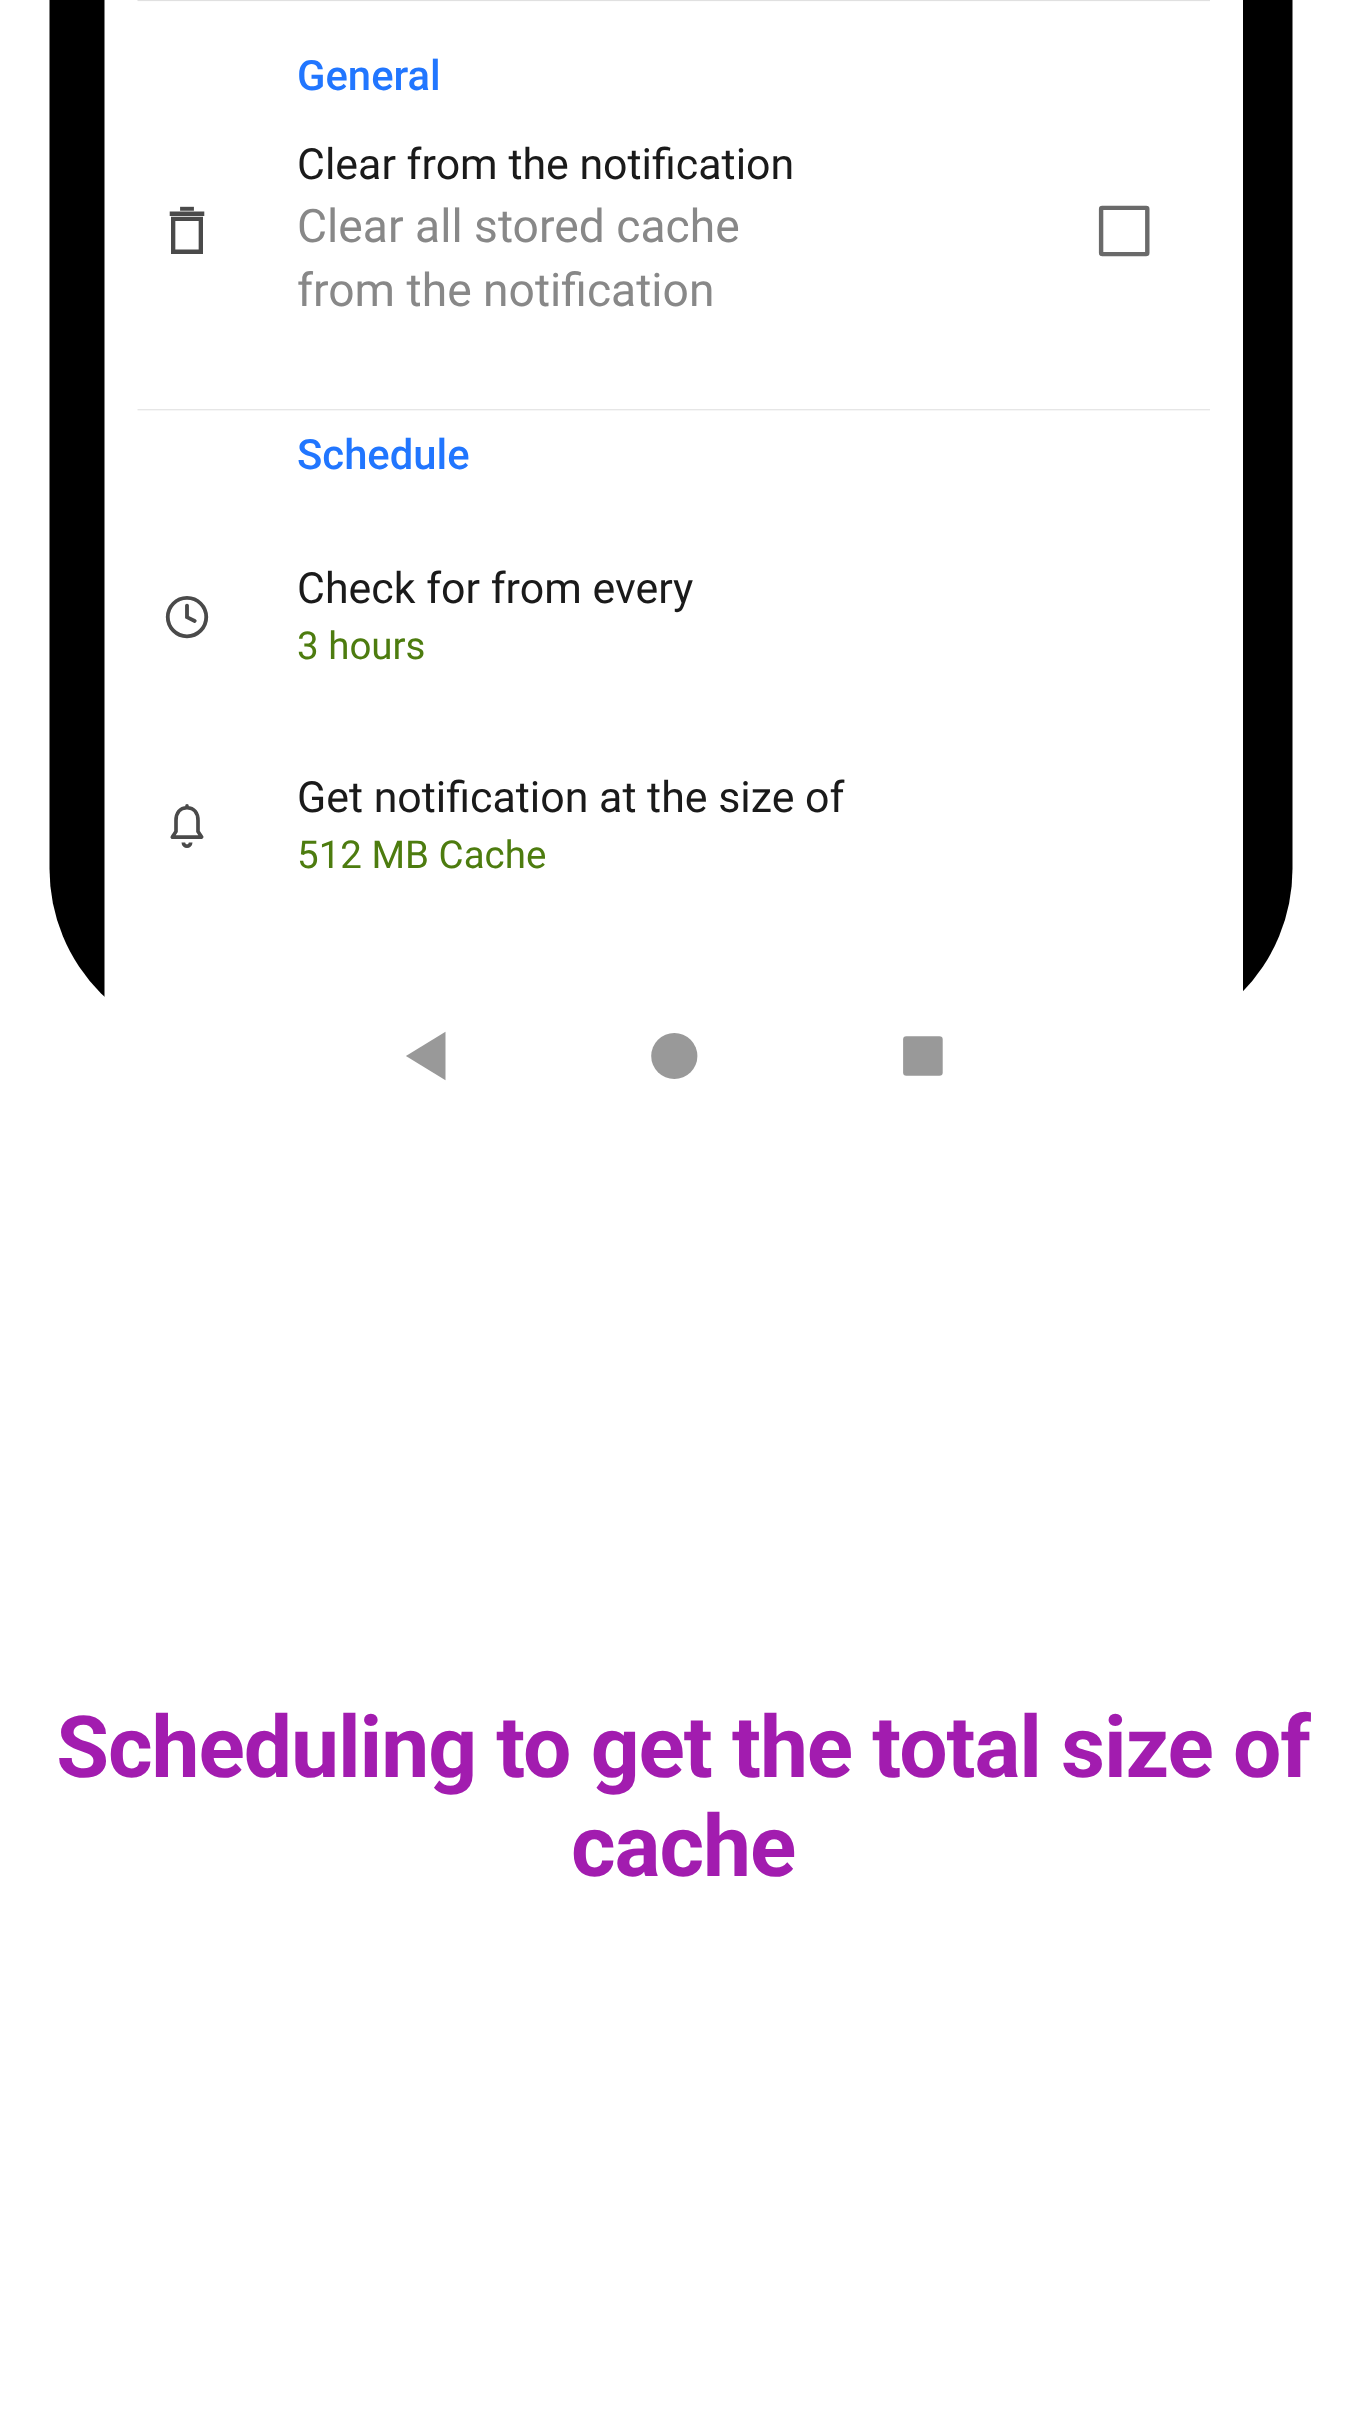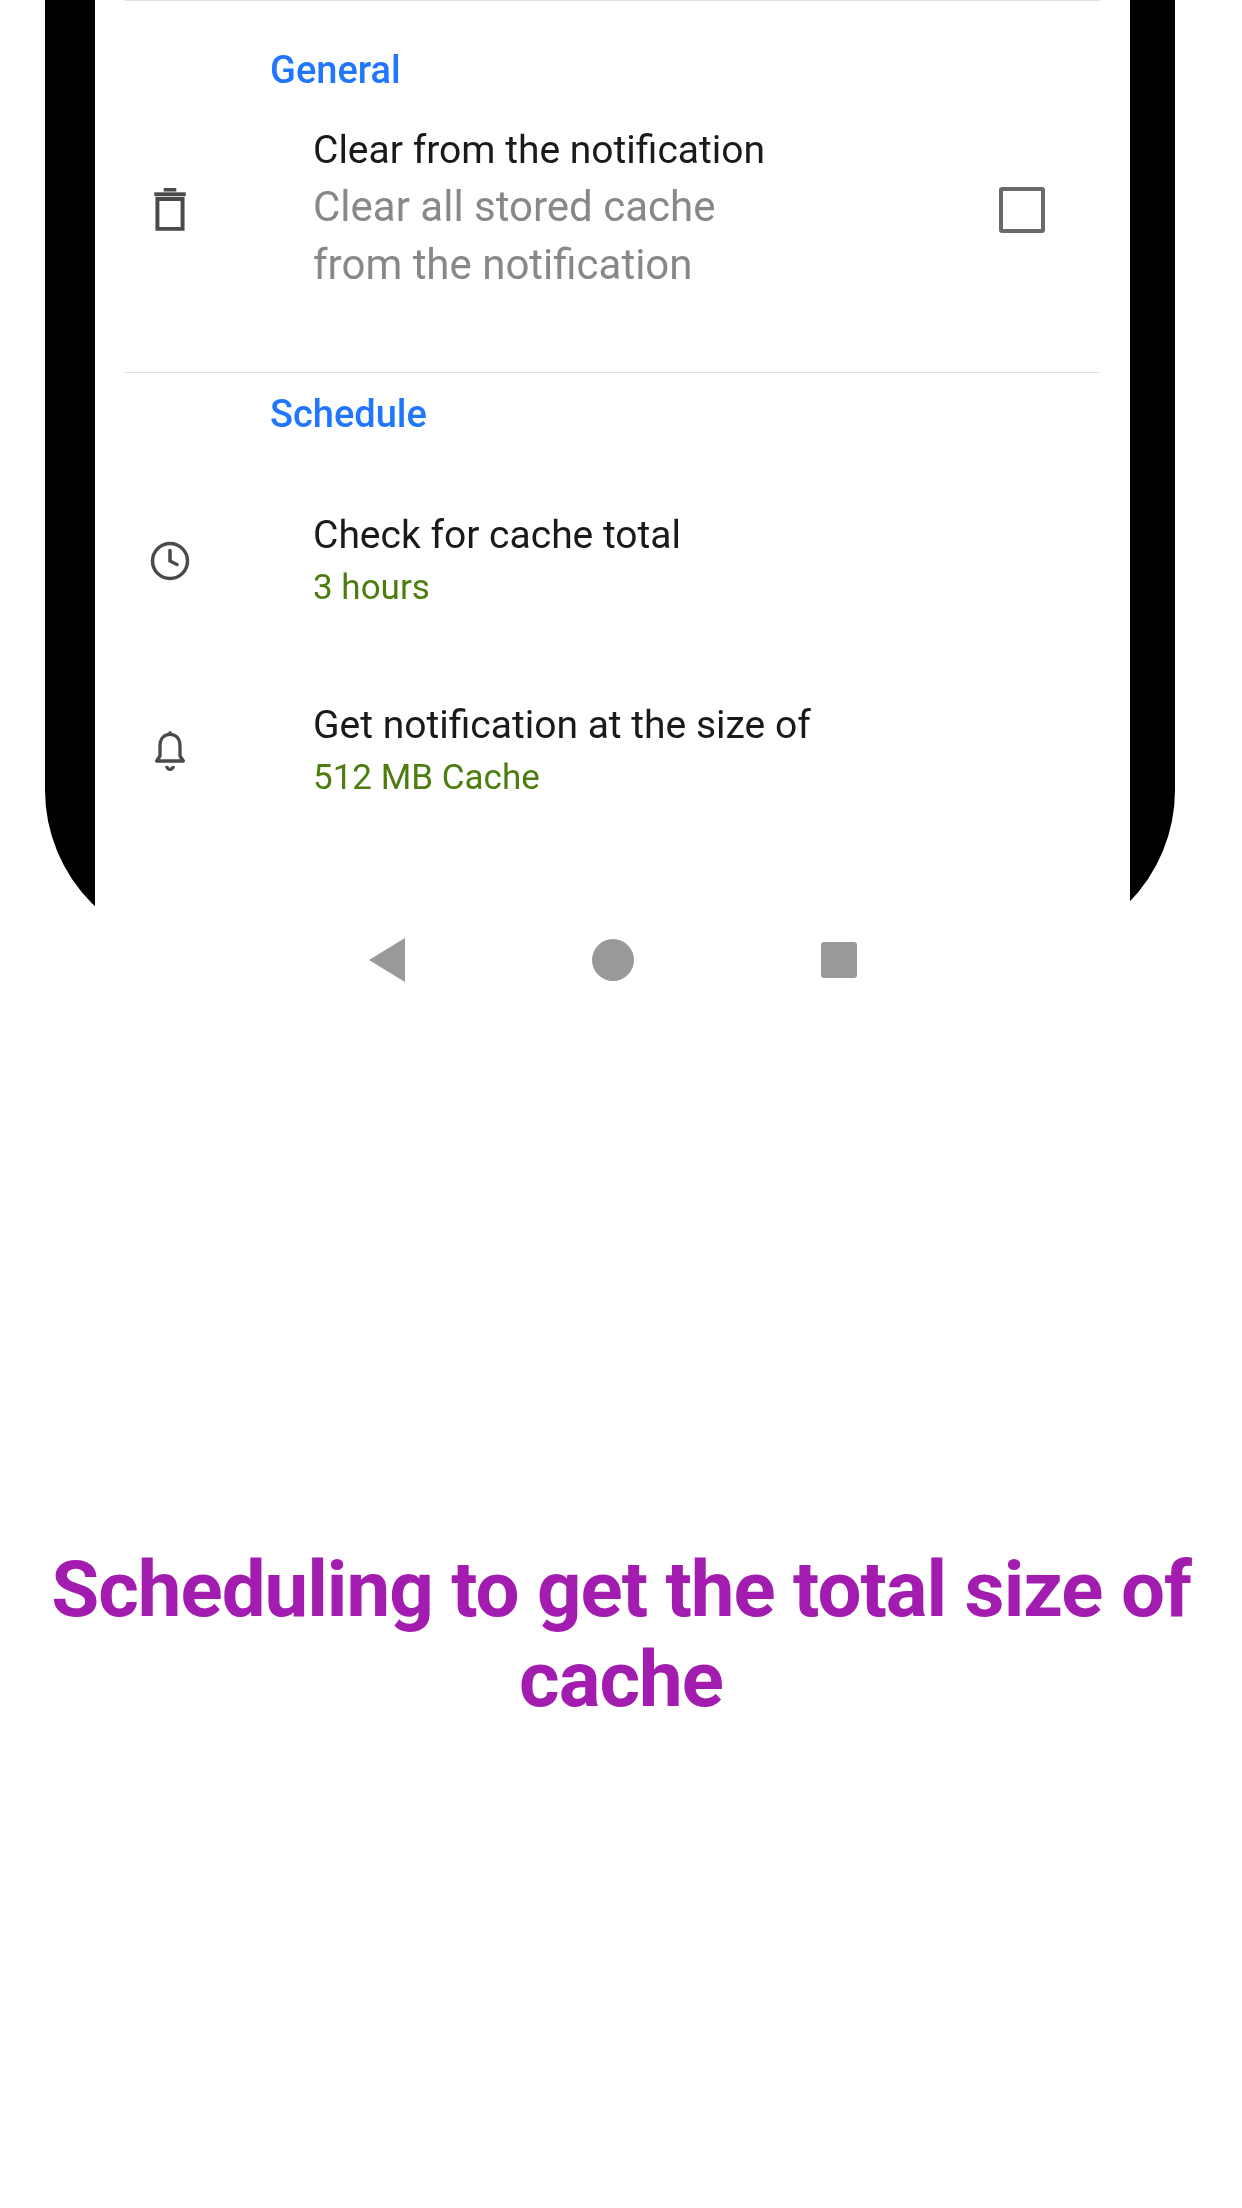--- a/index.html
+++ b/index.html
@@ -86,21 +86,21 @@
     .icon-container {
       width: 50px;
       height: 50px;
       display: flex;
       align-items: center;
       justify-content: center;
       flex-shrink: 0;
     }
     
     .text-container {
-      margin-left: 118px;
+      margin-left: 75px;
       flex: 1;
     }
     
     .setting-title {
       color: #1a1a1a;
       font-size: 39px;
       font-weight: 400;
       line-height: 1.3;
     }
     
@@ -221,21 +221,21 @@
   <div class="section-header section-schedule">Schedule</div>
 
   <div class="setting-row row-check">
     <div class="icon-container">
       <svg width="42" height="42" viewBox="0 0 24 24">
         <circle cx="12" cy="12" r="10" fill="none" stroke="#4a4a4a" stroke-width="2"></circle>
         <path d="M12 6 L12 12 L16 14" fill="none" stroke="#4a4a4a" stroke-width="2" stroke-linecap="round"></path>
       </svg>
     </div>
     <div class="text-container">
-      <div class="setting-title">Check for cache total</div>
+      <div class="setting-title">Check for from every</div>
       <div class="setting-subtitle-wide">3 hours</div>
     </div>
   </div>
 
   <div class="setting-row row-notify">
     <div class="icon-container">
       <svg width="40" height="44" viewBox="0 0 24 26">
         <path d="M12 2 C12 2 12 3 12 3 C8 3 6 6 6 10 L6 16 L4 19 L20 19 L18 16 L18 10 C18 6 16 3 12 3 C12 3 12 2 12 2 Z" fill="none" stroke="#4a4a4a" stroke-width="2" stroke-linejoin="round"></path>
         <path d="M10 22 C10 23 11 24 12 24 C13 24 14 23 14 22" fill="none" stroke="#4a4a4a" stroke-width="2"></path>
       </svg>

